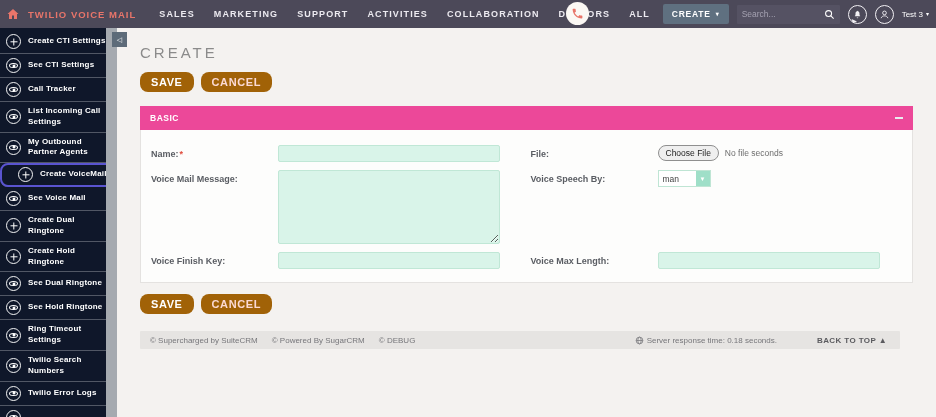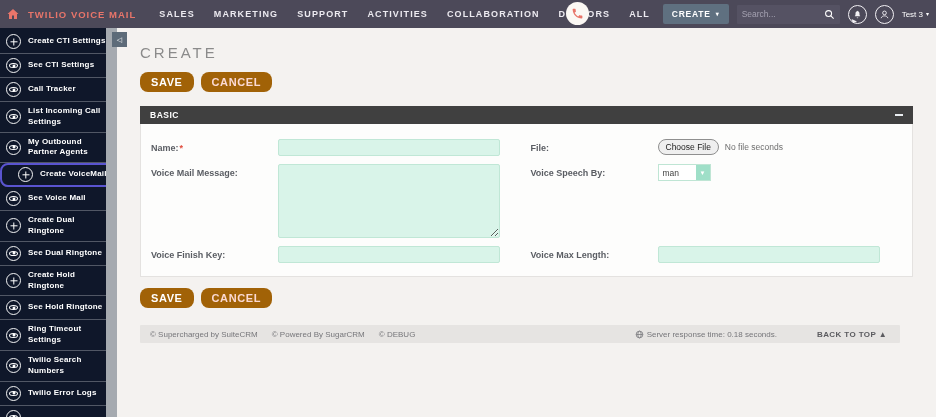--- a/index.html
+++ b/index.html
@@ -107,21 +107,21 @@
   .btn-row { margin-top:11px; display:flex; gap:7px; }
   .btn-coral {
     background:#a16207; border:none; border-radius:8px; color:#fff;
     font-size:11px; font-weight:bold; letter-spacing:.6px; padding:4px 11px;
     cursor:pointer; font-family:inherit;
   }
   .btn-coral.cancel { color:#fbd9d3; }
 
   .panel { margin-top:14px; }
   .panel-header {
-    height:18px; background:#404040; color:#fff;
+    height:24px; background:#ec4899; color:#fff;
     display:flex; align-items:center; justify-content:space-between;
     padding:0 10px; font-size:8.5px; font-weight:bold; letter-spacing:.5px; cursor:pointer;
   }
   .minus-icon { width:8px; height:2px; background:#e9edf0; cursor:pointer; }
   .panel-body {
     background:#fdfdfc; border:1px solid #e4e2e0; border-top:none;
     padding:15px 10px 13px 10px;
   }
   .form-grid { display:grid; grid-template-columns:1fr 1fr; column-gap:8px; row-gap:8px; }
   .field { display:flex; align-items:flex-start; }
@@ -259,27 +259,27 @@
       <span class="side-icon icon-eye"></span>
       <span class="label">See Voice Mail</span>
     </div>
 
     <div class="side-item">
       <span class="side-icon icon-plus"></span>
       <span class="label">Create Dual Ringtone</span>
     </div>
 
     <div class="side-item">
-      <span class="side-icon icon-eye"></span>
-      <span class="label">See Dual Ringtone</span>
-    </div>
-
-    <div class="side-item">
       <span class="side-icon icon-plus"></span>
       <span class="label">Create Hold Ringtone</span>
+    </div>
+
+    <div class="side-item">
+      <span class="side-icon icon-eye"></span>
+      <span class="label">See Dual Ringtone</span>
     </div>
 
     <div class="side-item">
       <span class="side-icon icon-eye"></span>
       <span class="label">See Hold Ringtone</span>
     </div>
 
     <div class="side-item">
       <span class="side-icon icon-eye"></span>
       <span class="label">Ring Timeout Settings</span>

